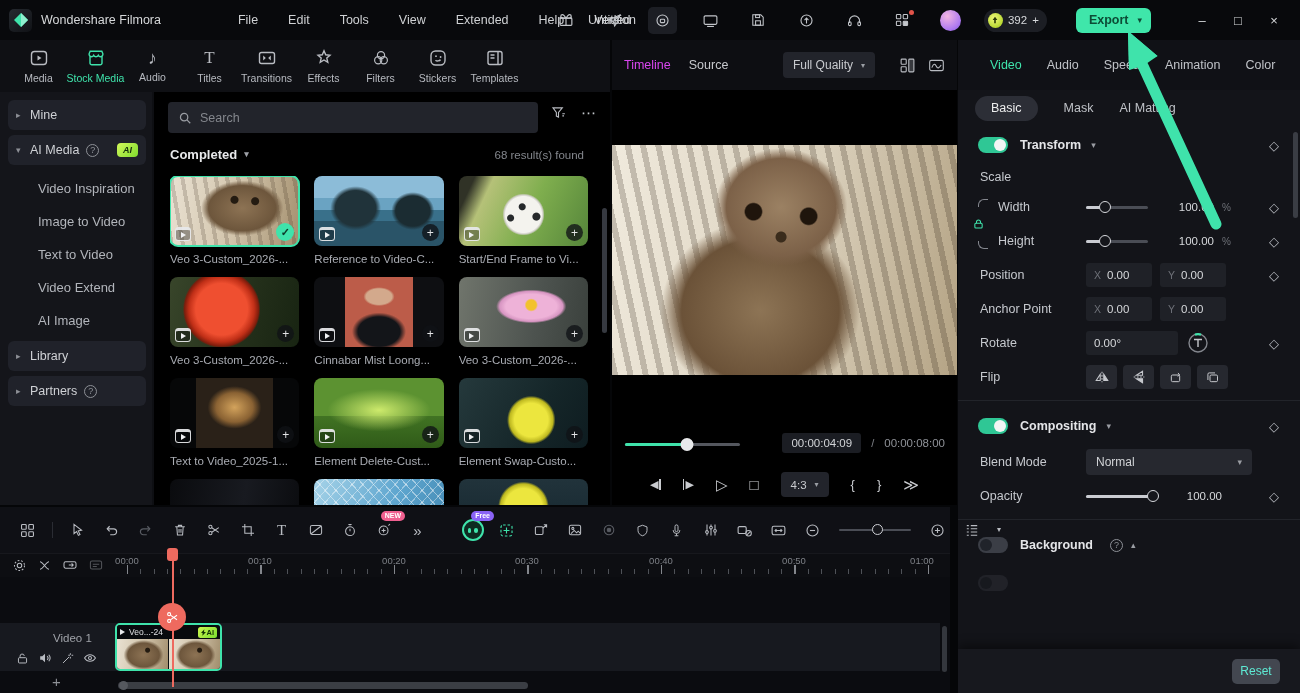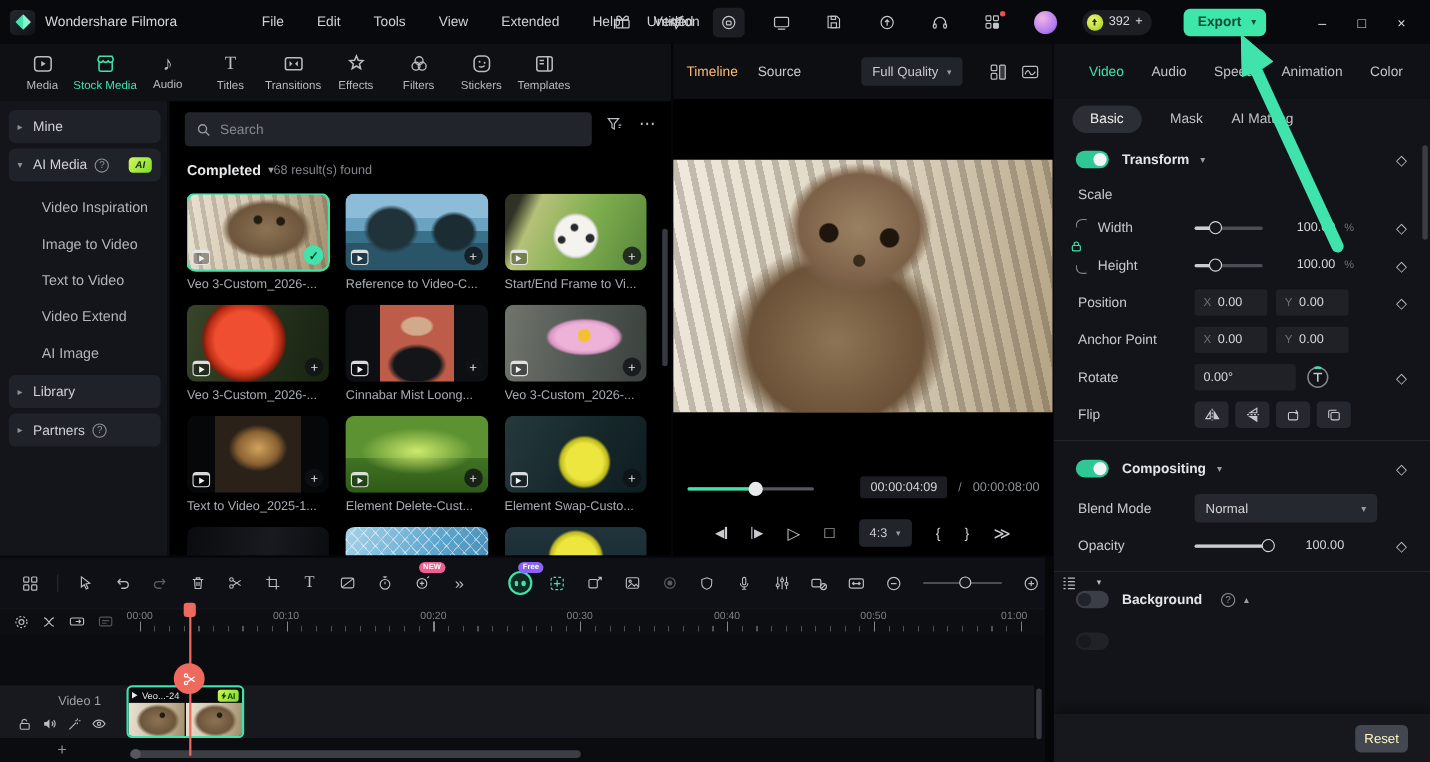--- a/index.html
+++ b/index.html
@@ -51,21 +51,21 @@
   .side-item{height:33px;display:flex;align-items:center;padding-left:30px;color:#b2b5bb;font-size:13px;cursor:pointer}
   .side-item.active{color:#3fe3ab}
   .qmark{width:13px;height:13px;border-radius:50%;border:1px solid #8d9096;color:#8d9096;font-size:9px;display:grid;place-items:center;margin-left:7px}
   .ai-badge{margin-left:auto;background:linear-gradient(135deg,#d2f75a,#7fdc2e);color:#15310c;font-size:9px;font-weight:bold;font-style:italic;border-radius:4px;padding:2px 6px}
 
   
   .lib{flex:1;position:relative;background:#000000;overflow:hidden;border-left:2px solid #0e0f13}
   .search{position:absolute;left:14px;right:72px;top:10px;height:31px;background:#22242b;border-radius:4px;display:flex;align-items:center;gap:8px;padding:0 10px}
   .search .ph{color:#84878d;font-size:12.5px}
   .lib-acts{position:absolute;right:14px;top:12px;display:flex;gap:14px;align-items:center;color:#c3c6cb}
-  .filter-row{position:absolute;left:16px;right:26px;top:55px;display:flex;align-items:center}
+  .filter-row{position:absolute;left:16px;right:26px;top:55px;display:flex;justify-content:space-between;align-items:center}
   .filter-row .fl{font-size:13px;font-weight:bold;color:#e8e9eb;display:flex;gap:7px;align-items:center}
   .filter-row .fl .glyph{font-size:9px;color:#9ea1a7}
   .filter-row .rs{font-size:11.5px;color:#83868c}
   .grid{position:absolute;left:16px;right:22px;top:84px;bottom:0;display:grid;grid-template-columns:1fr 1fr 1fr;column-gap:15px;row-gap:12px;overflow:hidden}
   .card{cursor:pointer}
   .thumb{position:relative;height:70px;border-radius:8px;background:#1b1c22;overflow:hidden}
   .thumb.sel{outline:2px solid #3fe3ab;outline-offset:-1px}
   .card-label{margin-top:7px;font-size:11.5px;color:#a9acb3;white-space:nowrap;overflow:hidden;text-overflow:ellipsis}
   .ttype{position:absolute;left:5px;bottom:5px;width:16px;height:14px;border:1.2px solid rgba(240,241,243,.9);border-top-width:3.5px;border-radius:3.5px;background:rgba(10,12,14,.35);display:grid;place-items:center}
   .ttype i{width:0;height:0;border-left:5px solid #f0f1f3;border-top:3px solid transparent;border-bottom:3px solid transparent}
@@ -83,21 +83,21 @@
   .t-city{background:radial-gradient(ellipse 26% 38% at 50% 42%,#d3a35c,#8a6233 55%,transparent 80%),linear-gradient(90deg,#060708 0 20%,#2a2118 20% 80%,#060708 80%)}
   .t-grass{background:radial-gradient(ellipse 55% 42% at 50% 46%,#cdea6c,transparent 72%),linear-gradient(#5c9231 0 55%,#417323 55%,#2f5a18)}
   .t-yball{background:radial-gradient(circle at 56% 60%,#ecE63e 0 20%,#bdb71f 26%,transparent 29%),linear-gradient(120deg,#25393c,#152629 60%,#0e1c20)}
   .t-dark{background:linear-gradient(100deg,#0a0b0e,#181a20 55%,#0a0b0e)}
   .t-net{background:repeating-linear-gradient(48deg,transparent 0 7px,rgba(255,255,255,.45) 7px 8px),repeating-linear-gradient(-48deg,transparent 0 7px,rgba(255,255,255,.4) 7px 8px),linear-gradient(115deg,#a6d3e8,#5fa6cf 55%,#3f86b0)}
   .t-yball2{background:radial-gradient(circle at 50% 40%,#ece63e 0 24%,#bdb71f 30%,transparent 33%),linear-gradient(#21333b,#13242c)}
 
   
   .pv-head{height:50px;display:flex;align-items:center;background:#0d0e12;padding:0 12px;gap:18px}
   .pv-tab{font-size:12.5px;color:#c6c8cc;cursor:pointer}
-  .pv-tab.active{color:#fdba74}
+  .pv-tab.active{color:#d946ef}
   .quality{margin-left:auto;height:26px;background:#22242b;border-radius:4px;display:flex;align-items:center;gap:8px;padding:0 10px;color:#c9cbcf;font-size:12px}
   .quality .caret{font-size:8px;color:#9a9da3}
   .pv-icons{display:flex;gap:12px;margin-left:6px;color:#c3c6cb}
   .pv-stage{position:absolute;left:0;top:105px;width:345px;height:230px;overflow:hidden}
   .pv-img{position:absolute;inset:0;background:radial-gradient(circle at 57% 31%,#1f150c 8px,transparent 9.5px),radial-gradient(circle at 41% 29%,#1f150c 8px,transparent 9.5px),radial-gradient(circle at 49% 40%,#3a2c1c 5px,transparent 6px),radial-gradient(ellipse 24% 32% at 49% 27%,#9b8163,#7c6148 66%,transparent 80%),radial-gradient(ellipse 38% 52% at 43% 72%,#8d7455,#6b5238 60%,transparent 76%),repeating-linear-gradient(78deg,rgba(40,28,16,.22) 0 6px,transparent 6px 15px),linear-gradient(100deg,#f0eadd,#dbd1bd 55%,#b4a384)}
   .pv-prog{position:absolute;left:13px;top:403px;width:115px;height:3px;border-radius:2px;background:#54575e}
   .pv-prog .fill{position:absolute;left:0;top:0;height:3px;width:54%;background:#3fe3ab;border-radius:2px}
   .pv-prog .knob{position:absolute;left:54%;top:-5px;width:13px;height:13px;border-radius:50%;background:#e8e9eb;transform:translateX(-50%)}
   .pv-time{position:absolute;right:12px;top:393px;display:flex;align-items:center;gap:10px}
   .pv-time .cur{background:#1b1d23;border-radius:3px;padding:4px 9px;font-size:11.5px;color:#d2d4d7}
@@ -143,21 +143,21 @@
   .pfx{color:#6e7178;font-size:10.5px}
   .divider{height:1px;background:#22242a;margin:6px 0}
   .flipbtn{width:31px;height:24px;background:#26282f;border-radius:4px;display:grid;place-items:center;color:#c6c8cd;cursor:pointer}
   .dd{width:166px;height:26px;background:#26282f;border-radius:4px;display:flex;align-items:center;padding:0 10px;font-size:12px;color:#d2d4d7;cursor:pointer}
   .dd .caret{margin-left:auto;font-size:9px;color:#9a9da3}
   .scale-brackets{position:absolute;left:20px;width:12px;top:0;bottom:0}
   .bk-t{position:absolute;left:0;top:9px;width:10px;height:8px;border-left:1.3px solid #85888f;border-top:1.3px solid #85888f;border-top-left-radius:6px}
   .bk-b{position:absolute;left:0;bottom:9px;width:10px;height:8px;border-left:1.3px solid #85888f;border-bottom:1.3px solid #85888f;border-bottom-left-radius:6px}
   .lockmid{position:absolute;left:-6px;top:50%;transform:translateY(-50%)}
   .reset-bar{position:absolute;left:0;right:0;bottom:0;height:44px;background:#17181e;box-shadow:0 -4px 10px rgba(0,0,0,.45);display:flex;align-items:center;justify-content:flex-end;padding-right:20px;z-index:3}
-  .reset-btn{width:48px;height:25px;background:#434750;border-radius:5px;display:grid;place-items:center;font-size:12px;color:#fef9c3;cursor:pointer}
+  .reset-btn{width:48px;height:25px;background:#434750;border-radius:5px;display:grid;place-items:center;font-size:12px;color:#5eead4;cursor:pointer}
   .pp-scroll{position:absolute;right:2px;top:92px;width:5px;height:86px;border-radius:3px;background:#3a3d44}
 
   
   .tl-toolbar{height:46px;display:flex;align-items:center;background:#0f1015;padding-left:14px}
   .tl-left{display:flex;align-items:center;gap:7px}
   .tbtn{width:27px;height:27px;display:grid;place-items:center;color:#b9bcc2;position:relative;cursor:pointer}
   .tbtn.dim{color:#595c63}
   .vsep{width:1px;height:16px;background:#2a2c33;margin:0 4px}
   .badge{position:absolute;top:-6px;right:-8px;font-size:7px;font-weight:bold;color:#fff;border-radius:5px;padding:1.5px 4px;line-height:1}
   .badge.new{background:#ef5f8f}

